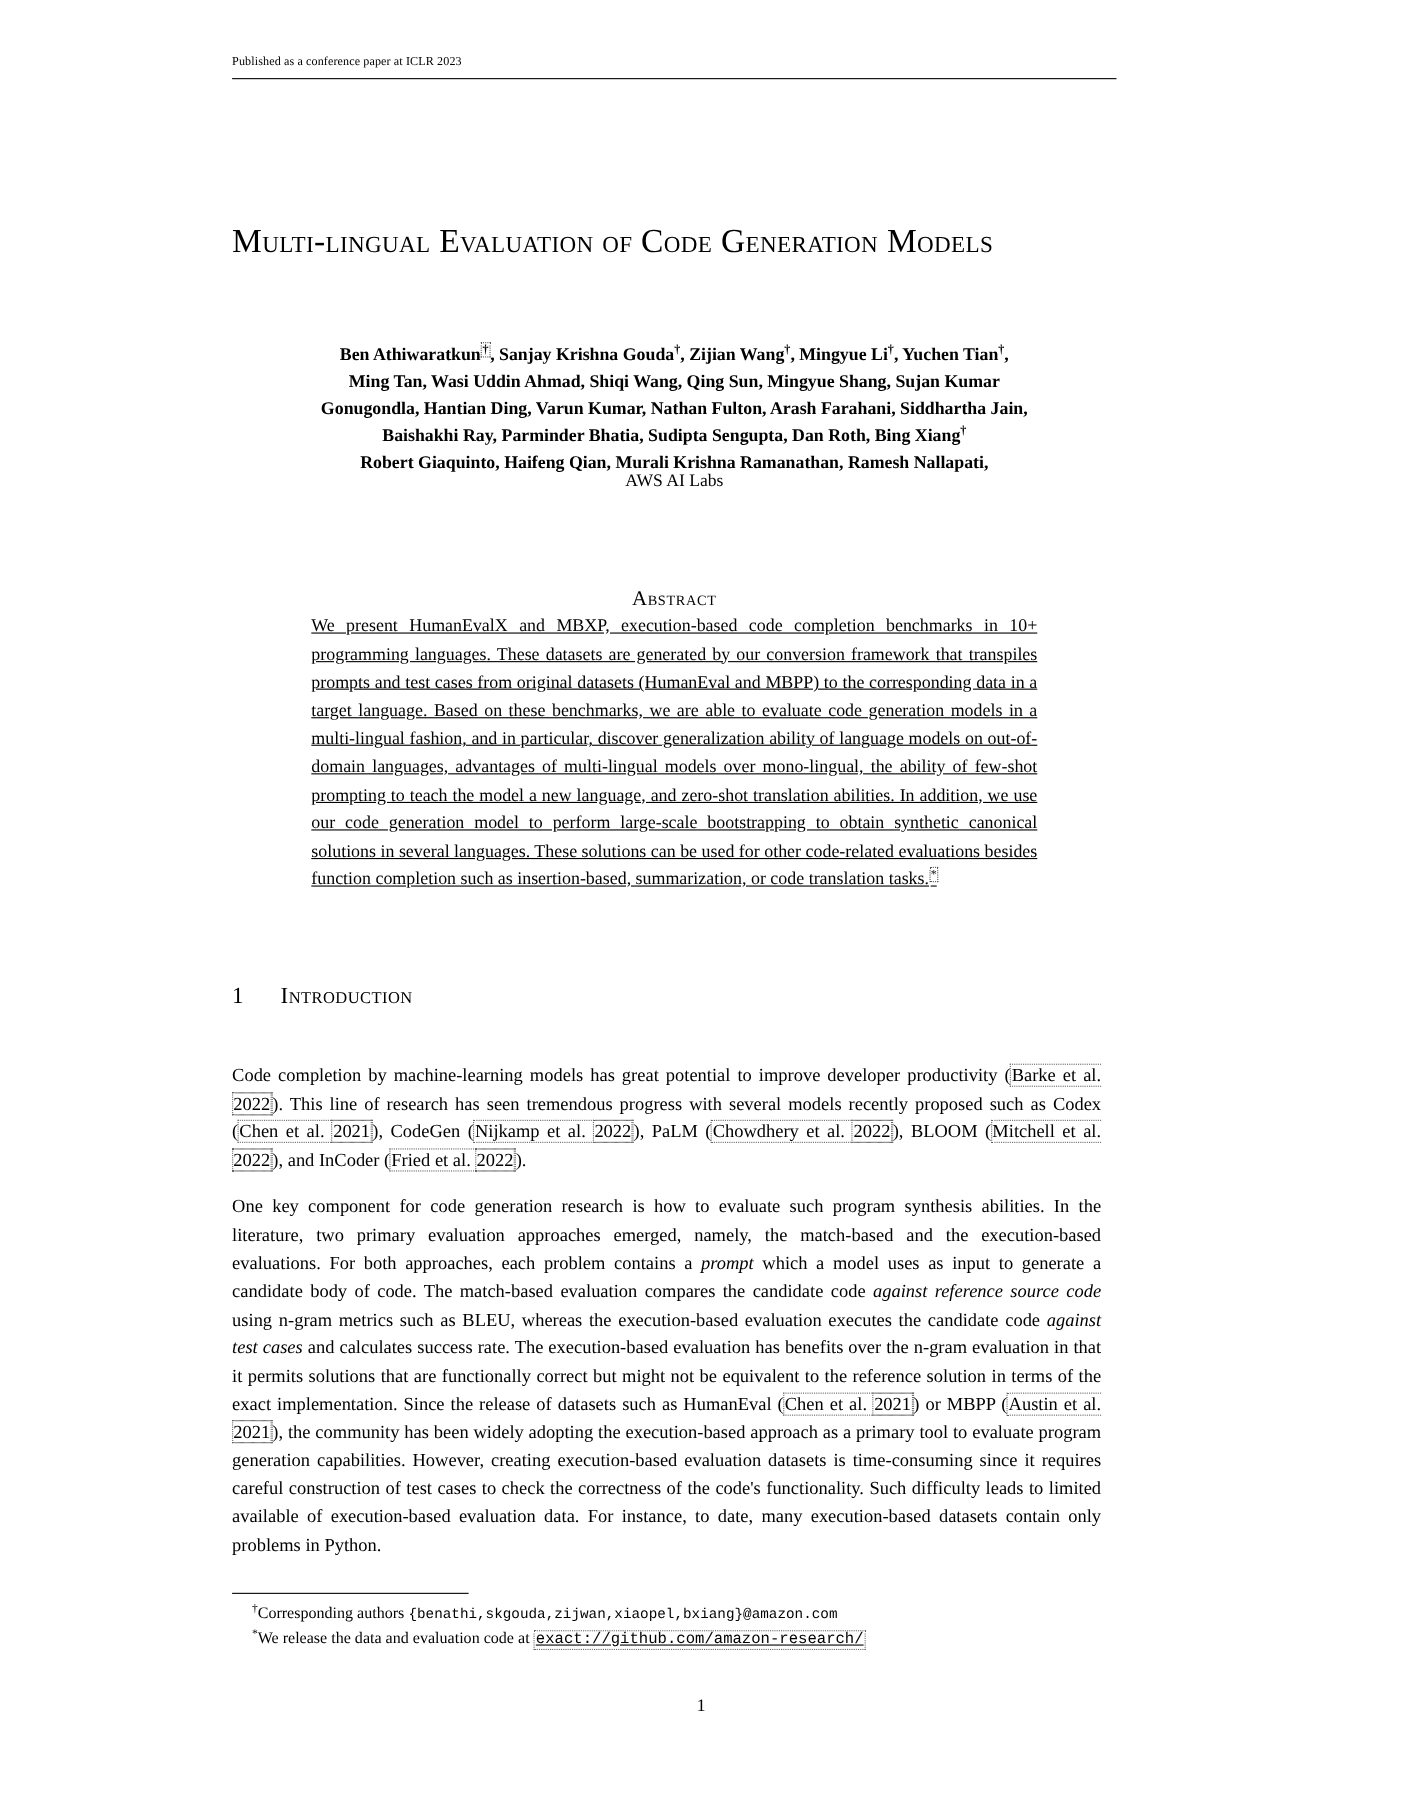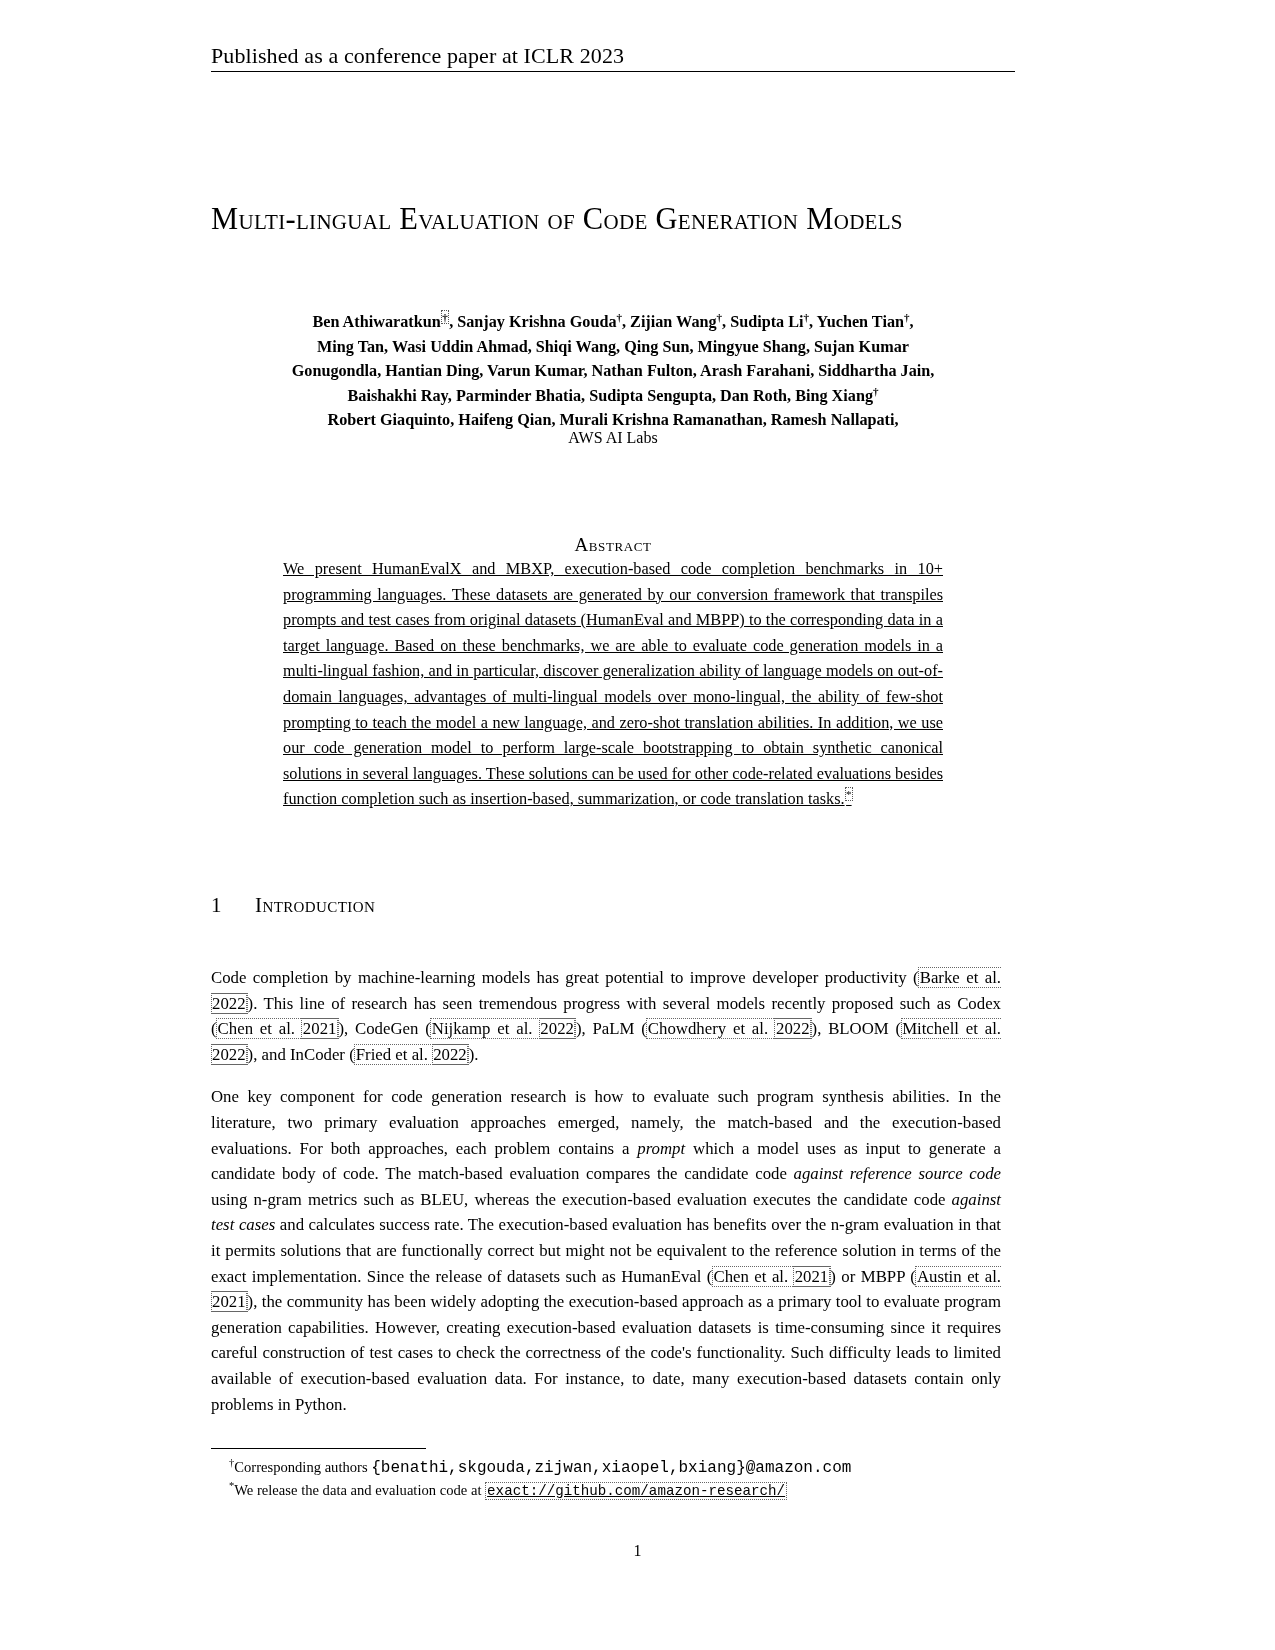--- a/index.html
+++ b/index.html
@@ -23,21 +23,21 @@
     padding: 0;
   }
   
   .runhead {
     position: absolute;
     left: 211px;
     top: 46px;
     width: 804px;
   }
   .runhead .txt {
-    font-size: 22px;
+    font-size: 11px;
     letter-spacing: 0.1px;
     line-height: 20px;
     white-space: nowrap;
   }
   .runhead .rule {
     border-bottom: 1.2px solid #000;
     margin-top: 5px;
     width: 804px;
   }
   
@@ -159,21 +159,21 @@
   }
   .footnotes .fn {
     font-size: 14.6px;
     line-height: 22px;
     margin: 0;
     text-align: justify;
   }
   .footnotes .fn.indent { text-indent: 18px; }
   .mono {
     font-family: "Liberation Mono", "DejaVu Sans Mono", monospace;
-    font-size: 16px;
+    font-size: 13px;
   }
   .urlbox {
     font-family: "Liberation Mono", "DejaVu Sans Mono", monospace;
     font-size: 14.2px;
     border: 1px dotted #666;
     padding: 0 1px;
     text-decoration: underline;
   }
   .fn sup {
     font-size: 10.5px;
@@ -204,21 +204,21 @@
   </div>
 
   <div class="title-block">
     <h1 class="title">
       <span>Multi-lingual Evaluation of Code Generation</span>
       <span>Models</span>
     </h1>
   </div>
 
   <div class="authors">
-    <span class="ln"><span>Ben Athiwaratkun</span><sup class="dag linkbox">†</sup><span>, Sanjay Krishna Gouda</span><sup class="dag">†</sup><span>, Zijian Wang</span><sup class="dag">†</sup><span>, Sudipta Li</span><sup class="dag">†</sup><span>, Yuchen Tian</span><sup class="dag">†</sup><span>,</span></span>
+    <span class="ln"><span>Ben Athiwaratkun</span><sup class="dag linkbox">†</sup><span>, Sanjay Krishna Gouda</span><sup class="dag">†</sup><span>, Zijian Wang</span><sup class="dag">†</sup><span>, Mingyue Li</span><sup class="dag">†</sup><span>, Yuchen Tian</span><sup class="dag">†</sup><span>,</span></span>
     <span class="ln">Ming Tan,  Wasi Uddin Ahmad,  Shiqi Wang,   Qing Sun,  Mingyue Shang,  Sujan Kumar</span>
     <span class="ln">Gonugondla,  Hantian Ding,  Varun Kumar,  Nathan Fulton,  Arash Farahani, Siddhartha Jain,</span>
     <span class="ln"><span>Baishakhi Ray,  Parminder Bhatia,  Sudipta Sengupta,  Dan Roth,  Bing Xiang</span><sup class="dag">†</sup></span>
     <span class="ln">Robert Giaquinto,  Haifeng Qian,  Murali Krishna Ramanathan, Ramesh Nallapati,</span>
   </div>
 
   <div class="affil">AWS AI Labs</div>
 
   <div class="abstract-head">Abstract</div>
   <div class="abstract-body">

